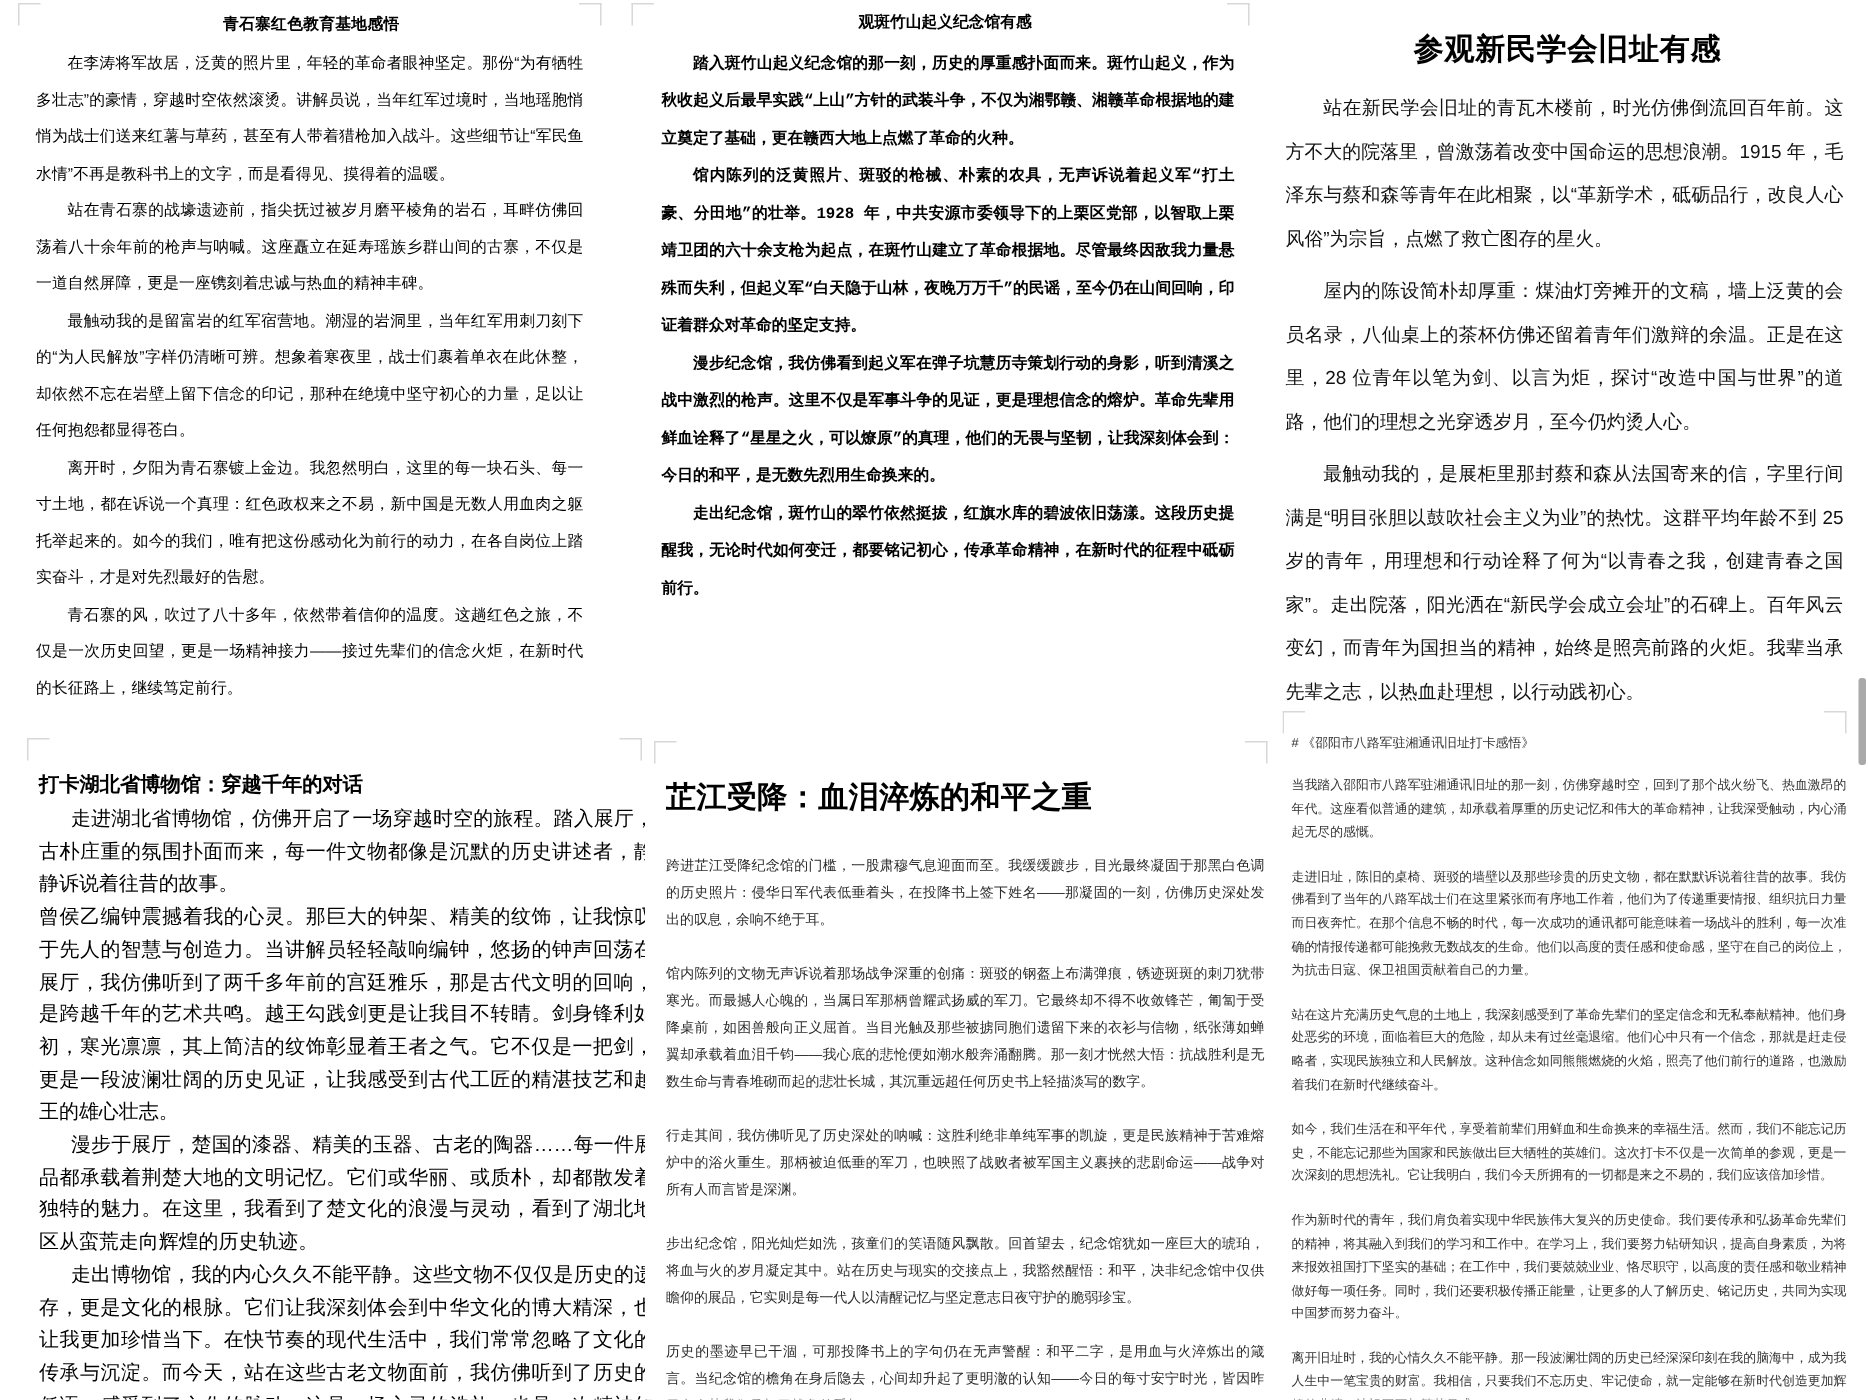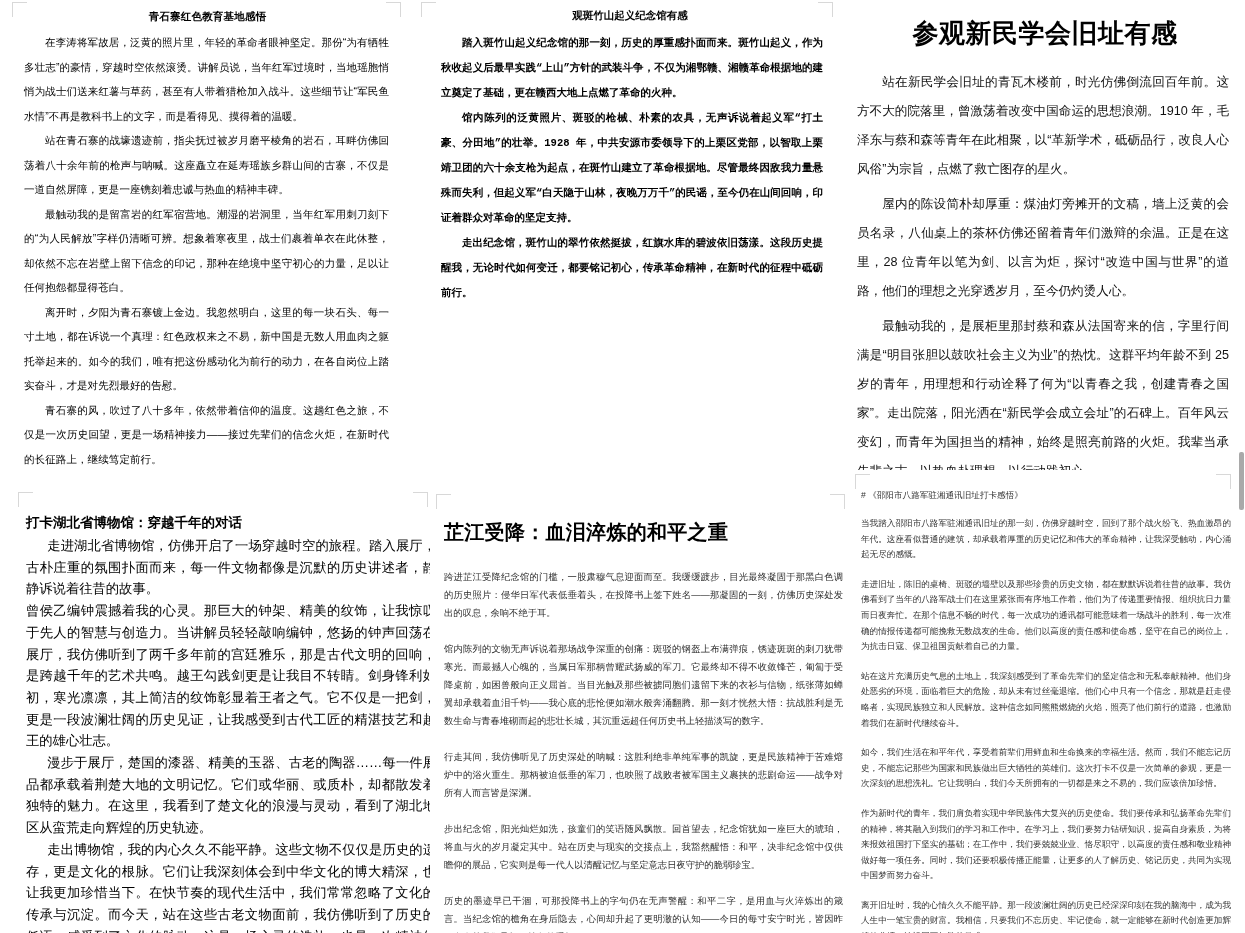--- a/index.html
+++ b/index.html
@@ -81,23 +81,23 @@
     text-align: justify;
     text-indent: 2em;
     font-family: Liberation Mono, monospace;
   }
 
   
   #panel-tr { left: 845px; top: 0; width: 400px; height: 470px; }
   #panel-tr .doc-title {
     text-align: center;
     font-weight: bold;
-    font-size: 26px;
+    font-size: 20px;
     line-height: 30px;
-    margin: 18px 0 20px 0;
+    margin: 18px 0 10px 0;
     letter-spacing: .5px;
   }
   #panel-tr p {
     margin: 0 0 6px 0;
     padding: 0 16px 0 12px;
     font-size: 12.6px;
     line-height: 29px;
     text-align: justify;
     text-indent: 2em;
     color: #111;
@@ -192,26 +192,27 @@
     <p>离开时，夕阳为青石寨镀上金边。我忽然明白，这里的每一块石头、每一寸土地，都在诉说一个真理：红色政权来之不易，新中国是无数人用血肉之躯托举起来的。如今的我们，唯有把这份感动化为前行的动力，在各自岗位上踏实奋斗，才是对先烈最好的告慰。</p>
     <p>青石寨的风，吹过了八十多年，依然带着信仰的温度。这趟红色之旅，不仅是一次历史回望，更是一场精神接力——接过先辈们的信念火炬，在新时代的长征路上，继续笃定前行。</p>
   </div>
 
   <div class="panel" id="panel-tc">
     <div class="corner tl" style="left:6px; top:2px;"></div>
     <div class="corner tr" style="right:12px; top:2px;"></div>
     <div class="doc-title">观斑竹山起义纪念馆有感</div>
     <p>踏入斑竹山起义纪念馆的那一刻，历史的厚重感扑面而来。斑竹山起义，作为秋收起义后最早实践“上山”方针的武装斗争，不仅为湘鄂赣、湘赣革命根据地的建立奠定了基础，更在赣西大地上点燃了革命的火种。</p>
     <p>馆内陈列的泛黄照片、斑驳的枪械、朴素的农具，无声诉说着起义军“打土豪、分田地”的壮举。1928 年，中共安源市委领导下的上栗区党部，以智取上栗靖卫团的六十余支枪为起点，在斑竹山建立了革命根据地。尽管最终因敌我力量悬殊而失利，但起义军“白天隐于山林，夜晚万万千”的民谣，至今仍在山间回响，印证着群众对革命的坚定支持。</p>
+    <p>漫步纪念馆，我仿佛看到起义军在弹子坑慧历寺策划行动的身影，听到清溪之战中激烈的枪声。这里不仅是军事斗争的见证，更是理想信念的熔炉。革命先辈用鲜血诠释了“星星之火，可以燎原”的真理，他们的无畏与坚韧，让我深刻体会到：今日的和平，是无数先烈用生命换来的。</p>
     <p>走出纪念馆，斑竹山的翠竹依然挺拔，红旗水库的碧波依旧荡漾。这段历史提醒我，无论时代如何变迁，都要铭记初心，传承革命精神，在新时代的征程中砥砺前行。</p>
   </div>
 
   <div class="panel" id="panel-tr">
     <div class="doc-title">参观新民学会旧址有感</div>
-    <p>站在新民学会旧址的青瓦木楼前，时光仿佛倒流回百年前。这方不大的院落里，曾激荡着改变中国命运的思想浪潮。1910 年，毛泽东与蔡和森等青年在此相聚，以“革新学术，砥砺品行，改良人心风俗”为宗旨，点燃了救亡图存的星火。</p>
+    <p>站在新民学会旧址的青瓦木楼前，时光仿佛倒流回百年前。这方不大的院落里，曾激荡着改变中国命运的思想浪潮。1915 年，毛泽东与蔡和森等青年在此相聚，以“革新学术，砥砺品行，改良人心风俗”为宗旨，点燃了救亡图存的星火。</p>
     <p>屋内的陈设简朴却厚重：煤油灯旁摊开的文稿，墙上泛黄的会员名录，八仙桌上的茶杯仿佛还留着青年们激辩的余温。正是在这里，28 位青年以笔为剑、以言为炬，探讨“改造中国与世界”的道路，他们的理想之光穿透岁月，至今仍灼烫人心。</p>
     <p>最触动我的，是展柜里那封蔡和森从法国寄来的信，字里行间满是“明目张胆以鼓吹社会主义为业”的热忱。这群平均年龄不到 25 岁的青年，用理想和行动诠释了何为“以青春之我，创建青春之国家”。走出院落，阳光洒在“新民学会成立会址”的石碑上。百年风云变幻，而青年为国担当的精神，始终是照亮前路的火炬。我辈当承先辈之志，以热血赴理想，以行动践初心。</p>
   </div>
 
   <div class="panel" id="panel-bl">
     <div class="corner tl" style="left:6px; top:22px;"></div>
     <div class="corner tr" style="right:14px; top:22px;"></div>
     <div class="doc-title">打卡湖北省博物馆：穿越千年的对话</div>
     <p class="ind">走进湖北省博物馆，仿佛开启了一场穿越时空的旅程。踏入展厅，古朴庄重的氛围扑面而来，每一件文物都像是沉默的历史讲述者，静静诉说着往昔的故事。</p>
     <p>曾侯乙编钟震撼着我的心灵。那巨大的钟架、精美的纹饰，让我惊叹于先人的智慧与创造力。当讲解员轻轻敲响编钟，悠扬的钟声回荡在展厅，我仿佛听到了两千多年前的宫廷雅乐，那是古代文明的回响，是跨越千年的艺术共鸣。越王勾践剑更是让我目不转睛。剑身锋利如初，寒光凛凛，其上简洁的纹饰彰显着王者之气。它不仅是一把剑，更是一段波澜壮阔的历史见证，让我感受到古代工匠的精湛技艺和越王的雄心壮志。</p>

